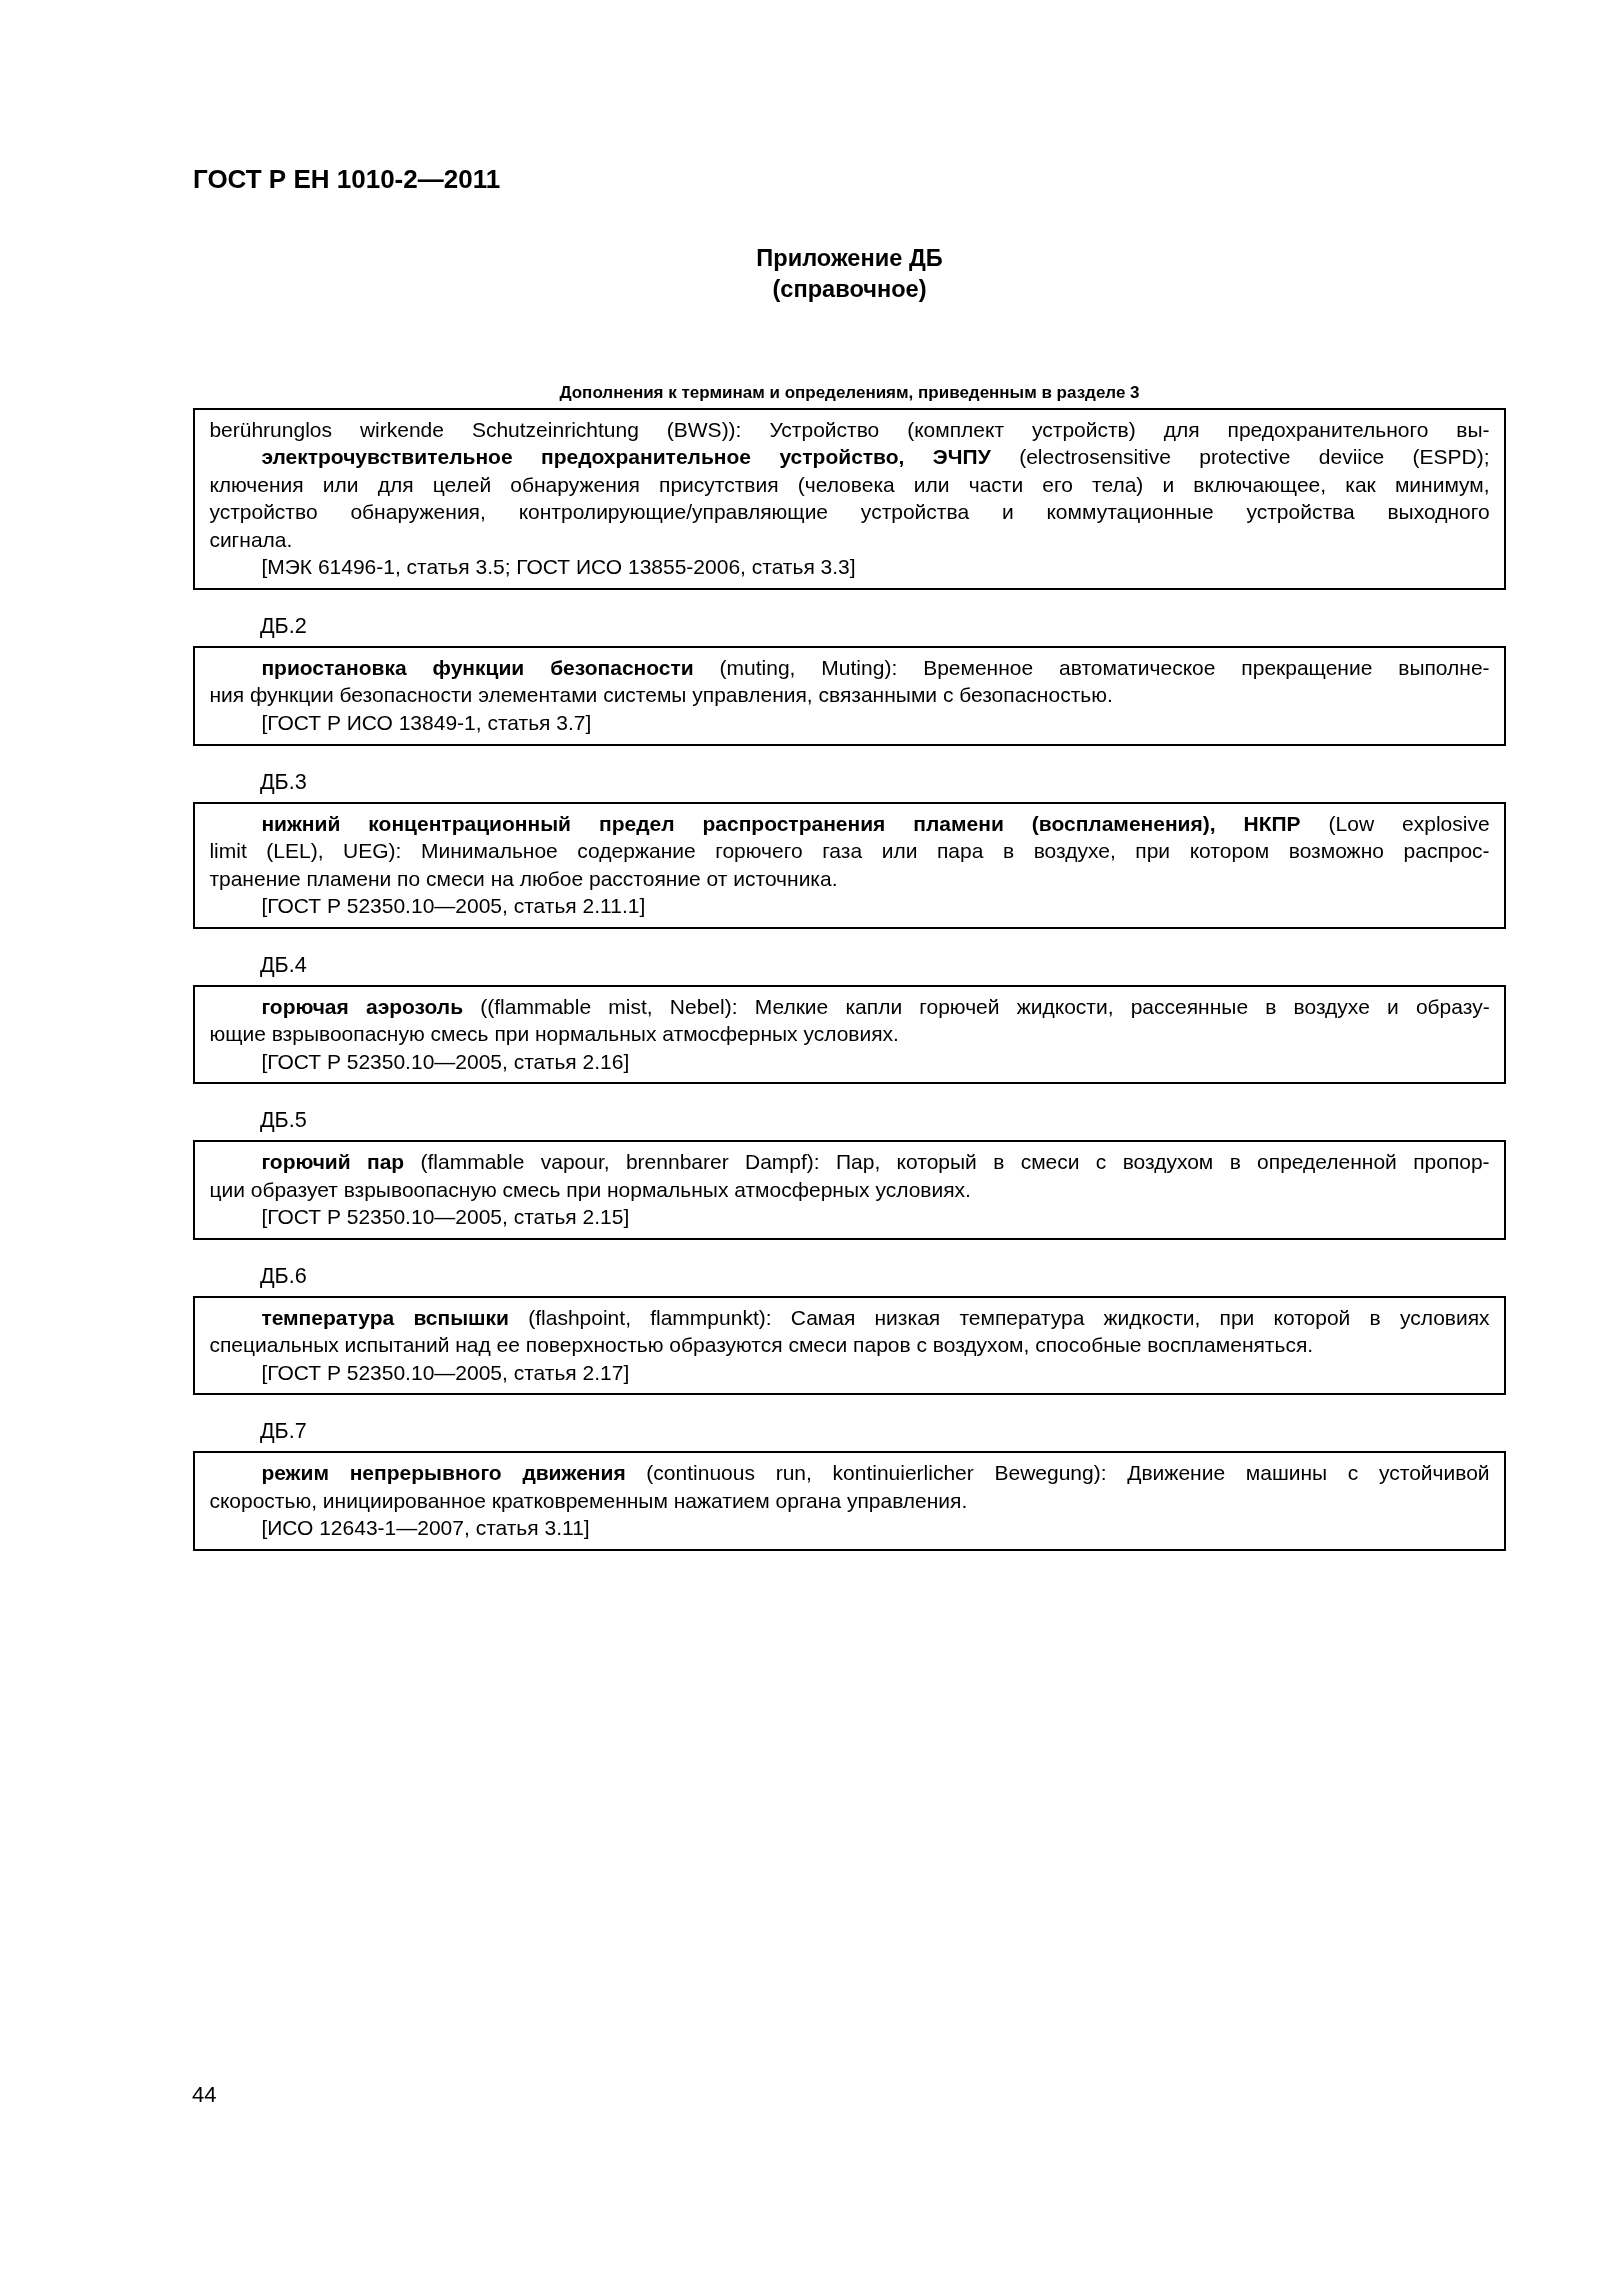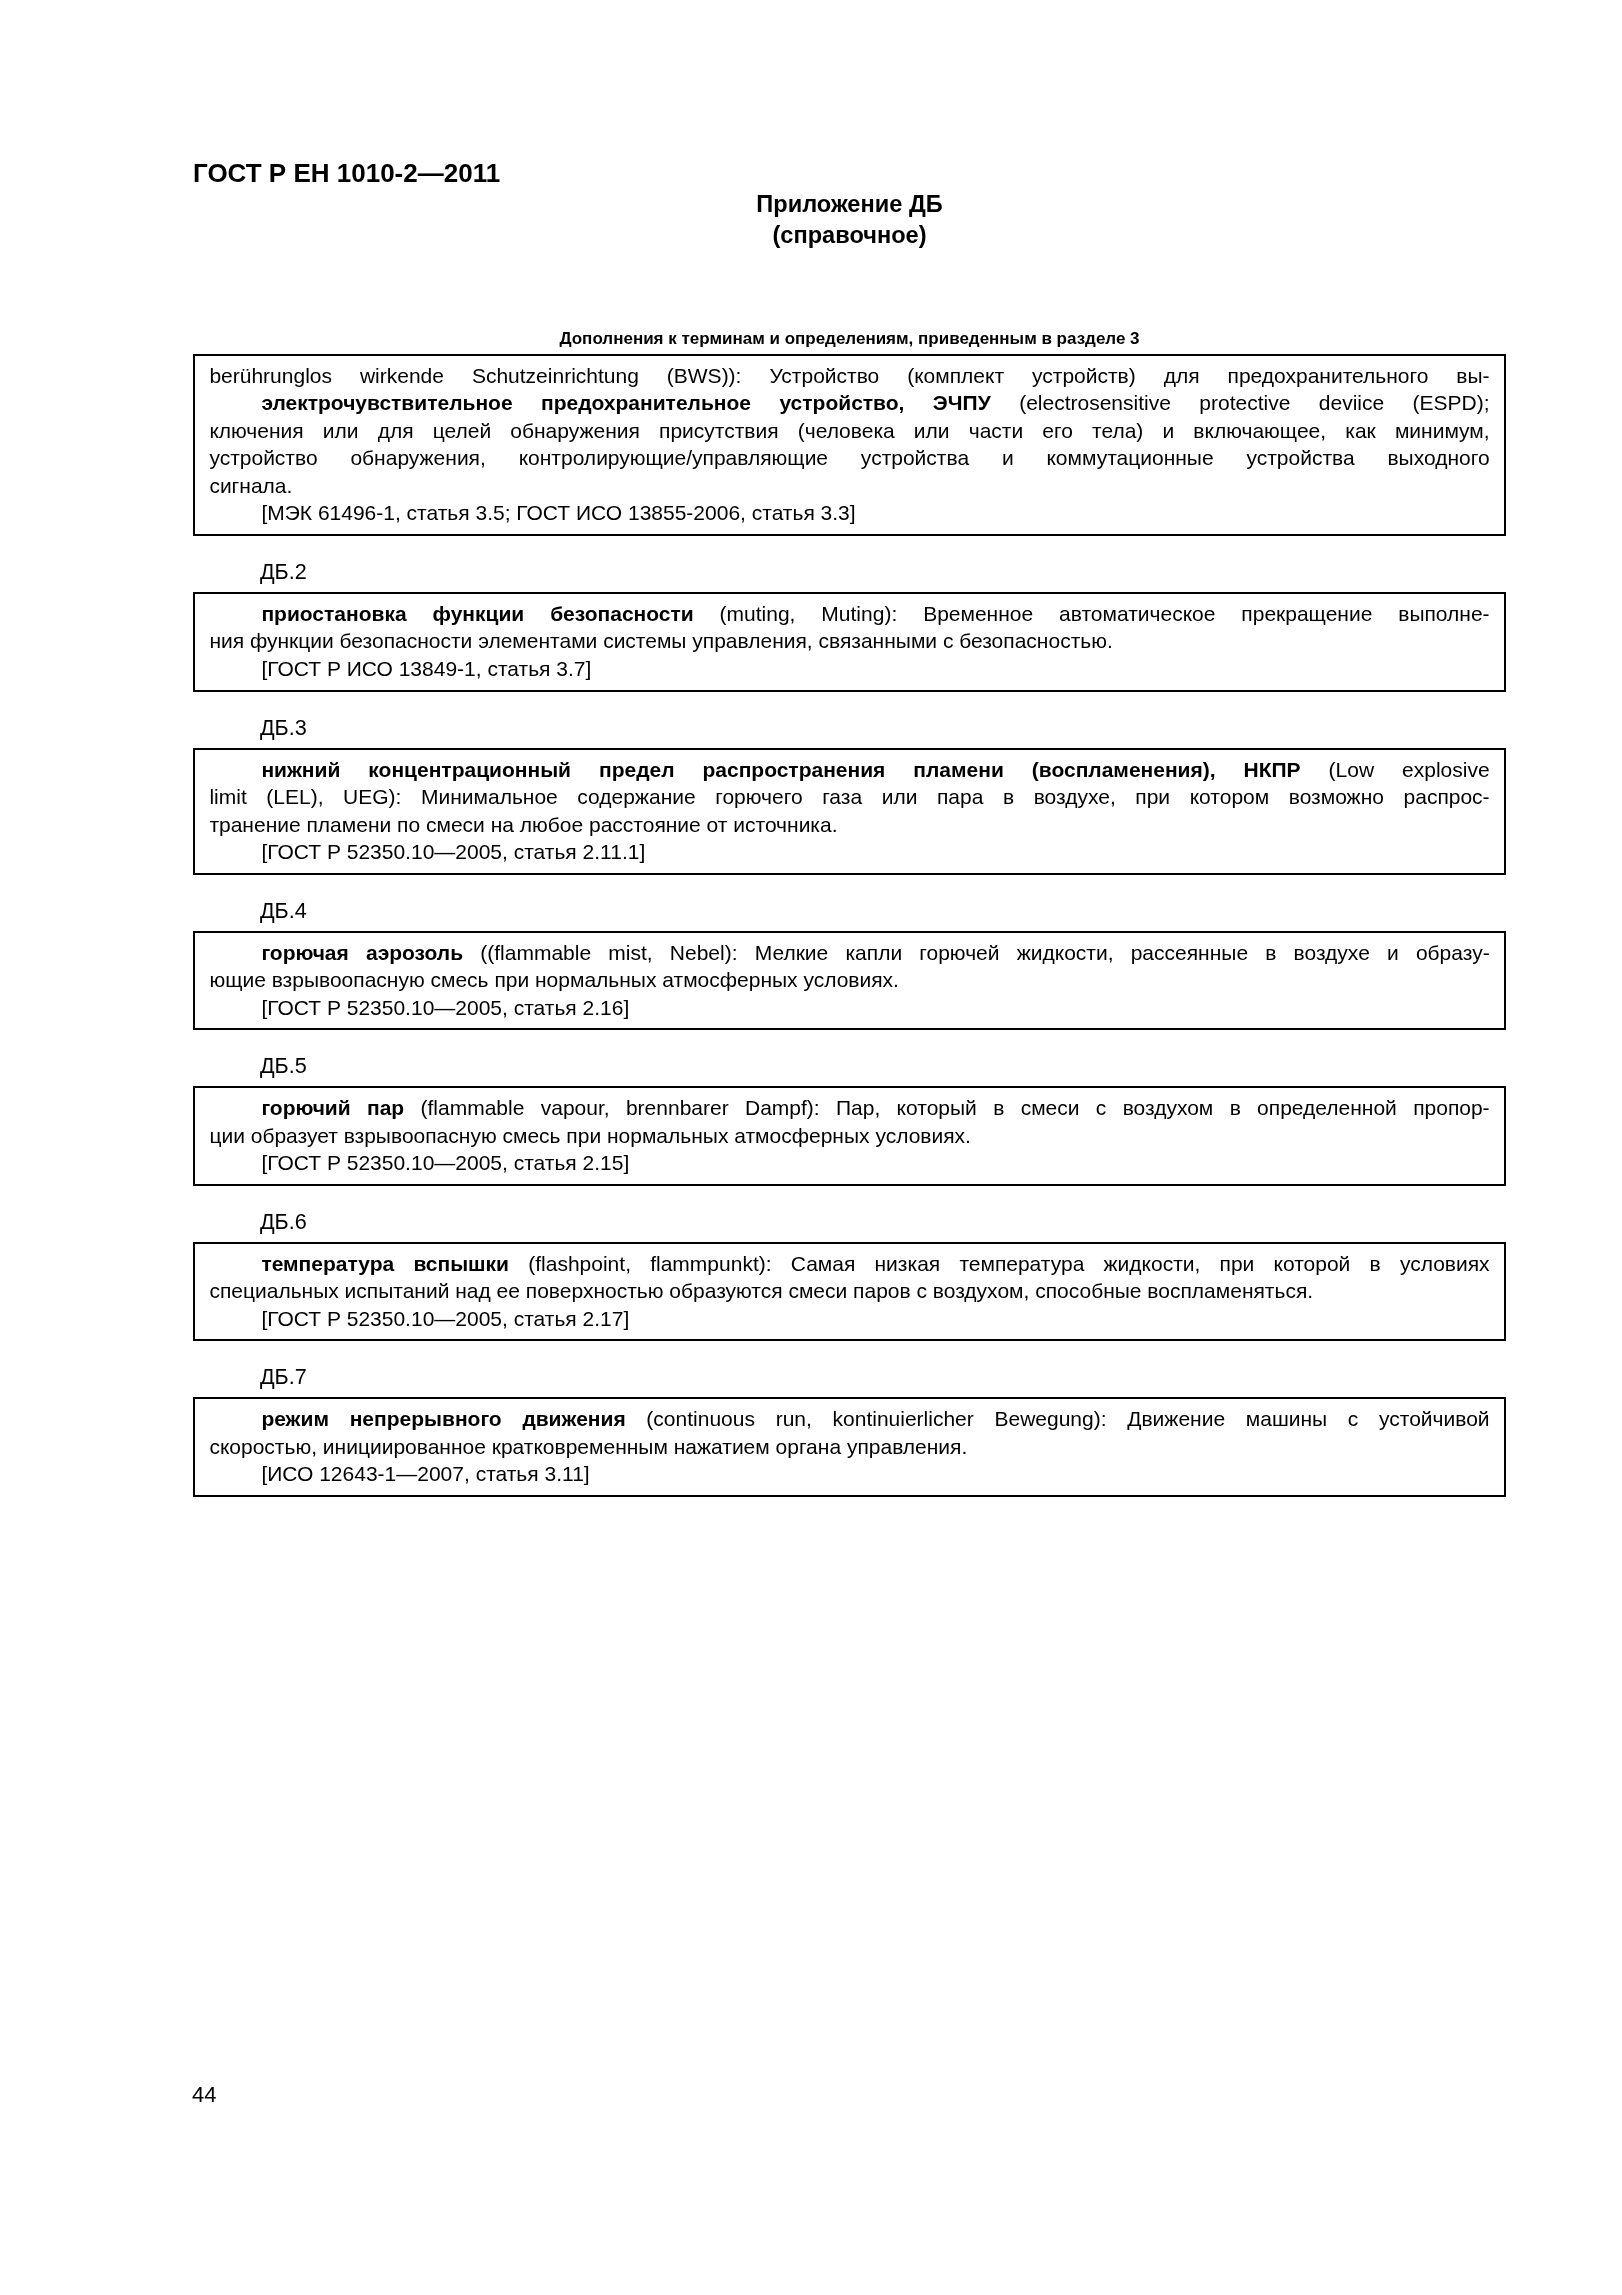--- a/index.html
+++ b/index.html
@@ -3,29 +3,29 @@
 <meta charset="utf-8">
 <style>
   html, body { margin: 0; padding: 0; }
   body {
     width: 1623px; height: 2295px;
     background: #ffffff; color: #000000;
     font-family: "Liberation Sans", sans-serif;
     position: relative; overflow: hidden;
   }
   .content {
-    position: absolute; left: 193px; top: 2px;
+    position: absolute; left: 193px; top: 8px;
     width: 1313px; padding-top: 156px;
   }
   .doc-header {
     font-size: 26px; font-weight: bold; line-height: 31px;
     text-align: left;
   }
   .appendix {
-    text-align: center;
+    margin-top: 48px; text-align: center;
     font-size: 23.6px; font-weight: bold; line-height: 31px;
   }
   .section-title {
     margin-top: 72px; text-align: center;
     font-size: 17px; font-weight: bold; line-height: 31px;
   }
   .entry-label {
     margin: 22px 0 6.5px 67px;
     font-size: 21.6px; line-height: 27.5px;
   }

